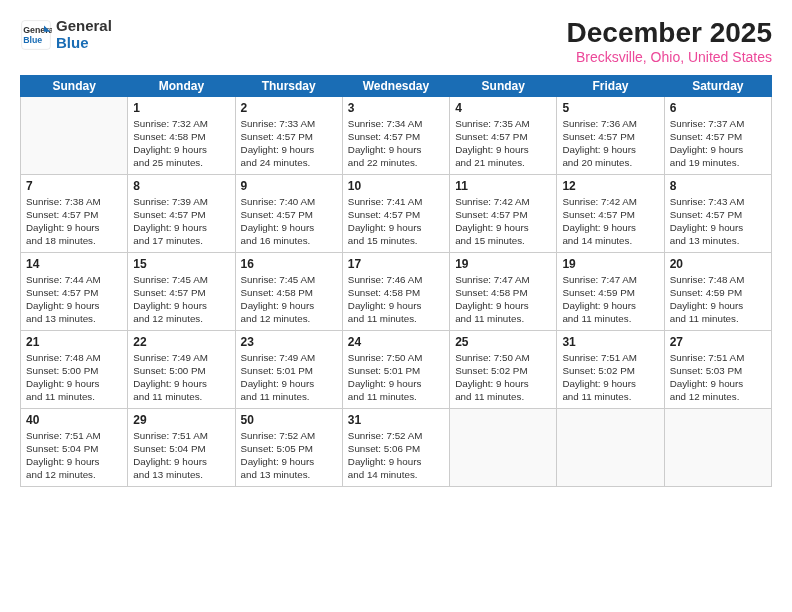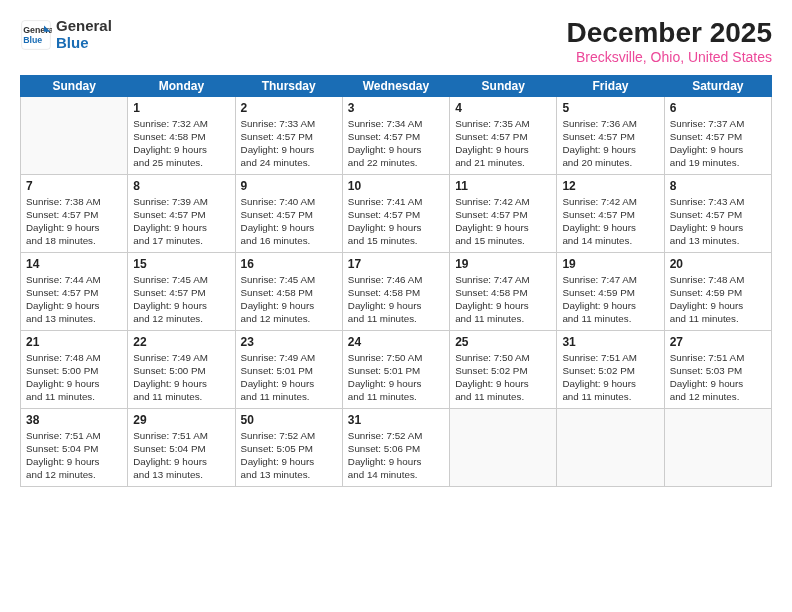--- a/index.html
+++ b/index.html
@@ -248,21 +248,21 @@
             <span class="day-number">31</span>
             <div class="day-info">Sunrise: 7:51 AM<br>Sunset: 5:02 PM<br>Daylight: 9 hours<br>and 11 minutes.</div>
           </td>
           <td>
             <span class="day-number">27</span>
             <div class="day-info">Sunrise: 7:51 AM<br>Sunset: 5:03 PM<br>Daylight: 9 hours<br>and 12 minutes.</div>
           </td>
         </tr>
         <tr>
           <td>
-            <span class="day-number">38</span>
+            <span class="day-number">40</span>
             <div class="day-info">Sunrise: 7:51 AM<br>Sunset: 5:04 PM<br>Daylight: 9 hours<br>and 12 minutes.</div>
           </td>
           <td>
             <span class="day-number">29</span>
             <div class="day-info">Sunrise: 7:51 AM<br>Sunset: 5:04 PM<br>Daylight: 9 hours<br>and 13 minutes.</div>
           </td>
           <td>
             <span class="day-number">50</span>
             <div class="day-info">Sunrise: 7:52 AM<br>Sunset: 5:05 PM<br>Daylight: 9 hours<br>and 13 minutes.</div>
           </td>

